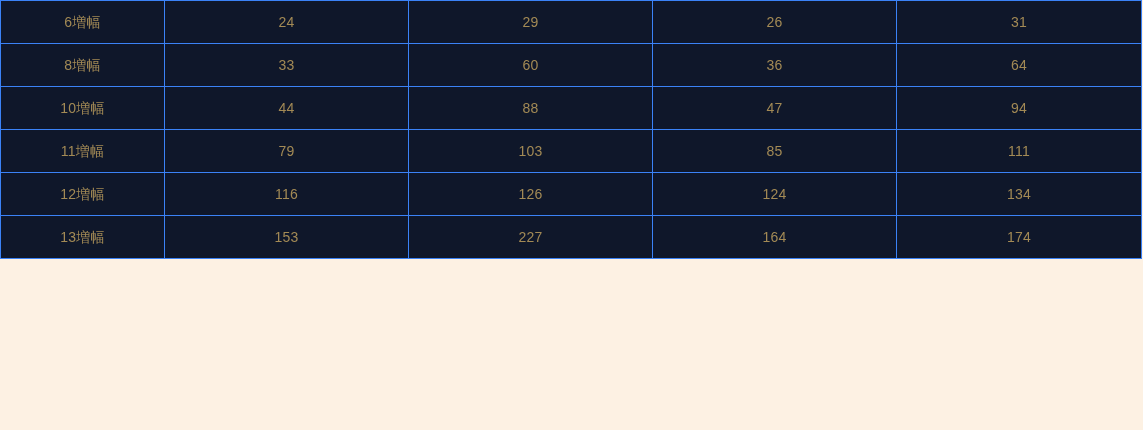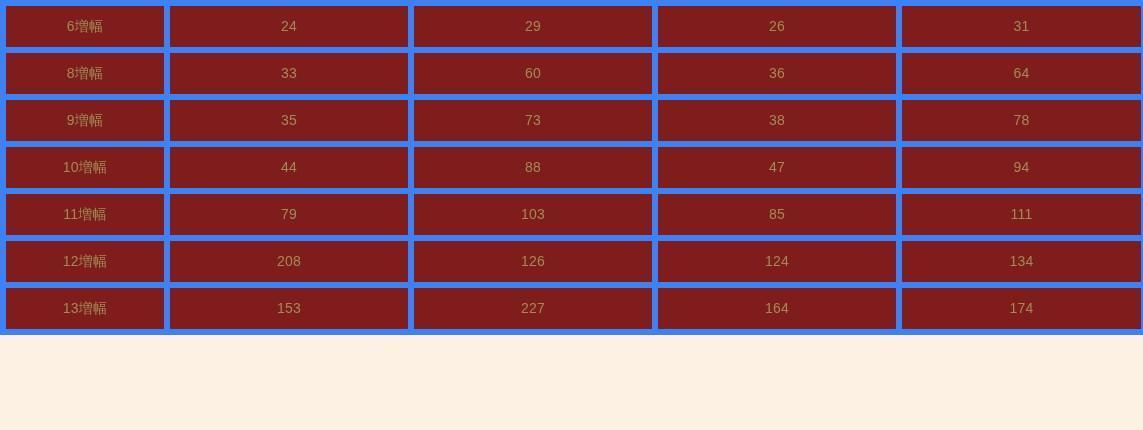--- a/index.html
+++ b/index.html
@@ -35,30 +35,30 @@
   table.data-grid col.c-v1    { width: 244px; }
   table.data-grid col.c-v2    { width: 244px; }
   table.data-grid col.c-v3    { width: 244px; }
   table.data-grid col.c-v4    { width: 245px; }
 
   table.data-grid tr.grid-row {
     height: 43px;
   }
 
   table.data-grid td {
-    border: 6px solid #3b82f6;
+    border: 1px solid #3b82f6;
     height: 43px;
     box-sizing: border-box;
     text-align: center;
     vertical-align: middle;
     color: #a38a55;
     font-size: 14px;
     font-weight: 400;
     letter-spacing: 0.2px;
-    background: #7f1d1d;
+    background: #0f172a;
     padding: 0 4px;
     line-height: 41px;
     white-space: nowrap;
     overflow: hidden;
   }
 
   table.data-grid td.cell-label {
     font-size: 14px;
   }
 
@@ -88,43 +88,36 @@
           <td class="cell-value">31</td>
         </tr>
         <tr class="grid-row">
           <td class="cell-label">8増幅</td>
           <td class="cell-value">33</td>
           <td class="cell-value">60</td>
           <td class="cell-value">36</td>
           <td class="cell-value">64</td>
         </tr>
         <tr class="grid-row">
-          <td class="cell-label">9増幅</td>
-          <td class="cell-value">35</td>
-          <td class="cell-value">73</td>
-          <td class="cell-value">38</td>
-          <td class="cell-value">78</td>
-        </tr>
-        <tr class="grid-row">
           <td class="cell-label">10増幅</td>
           <td class="cell-value">44</td>
           <td class="cell-value">88</td>
           <td class="cell-value">47</td>
           <td class="cell-value">94</td>
         </tr>
         <tr class="grid-row">
           <td class="cell-label">11増幅</td>
           <td class="cell-value">79</td>
           <td class="cell-value">103</td>
           <td class="cell-value">85</td>
           <td class="cell-value">111</td>
         </tr>
         <tr class="grid-row">
           <td class="cell-label">12増幅</td>
-          <td class="cell-value">208</td>
+          <td class="cell-value">116</td>
           <td class="cell-value">126</td>
           <td class="cell-value">124</td>
           <td class="cell-value">134</td>
         </tr>
         <tr class="grid-row">
           <td class="cell-label">13増幅</td>
           <td class="cell-value">153</td>
           <td class="cell-value">227</td>
           <td class="cell-value">164</td>
           <td class="cell-value">174</td>

